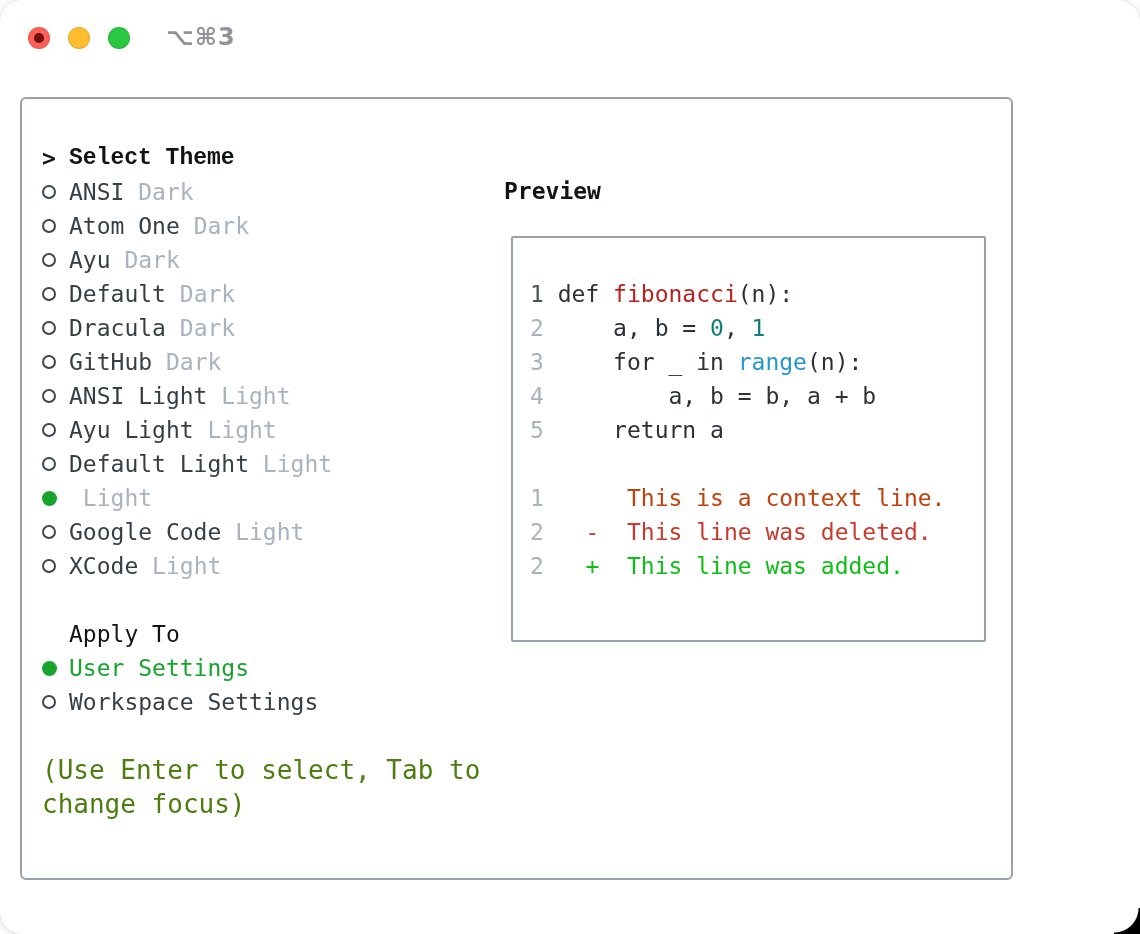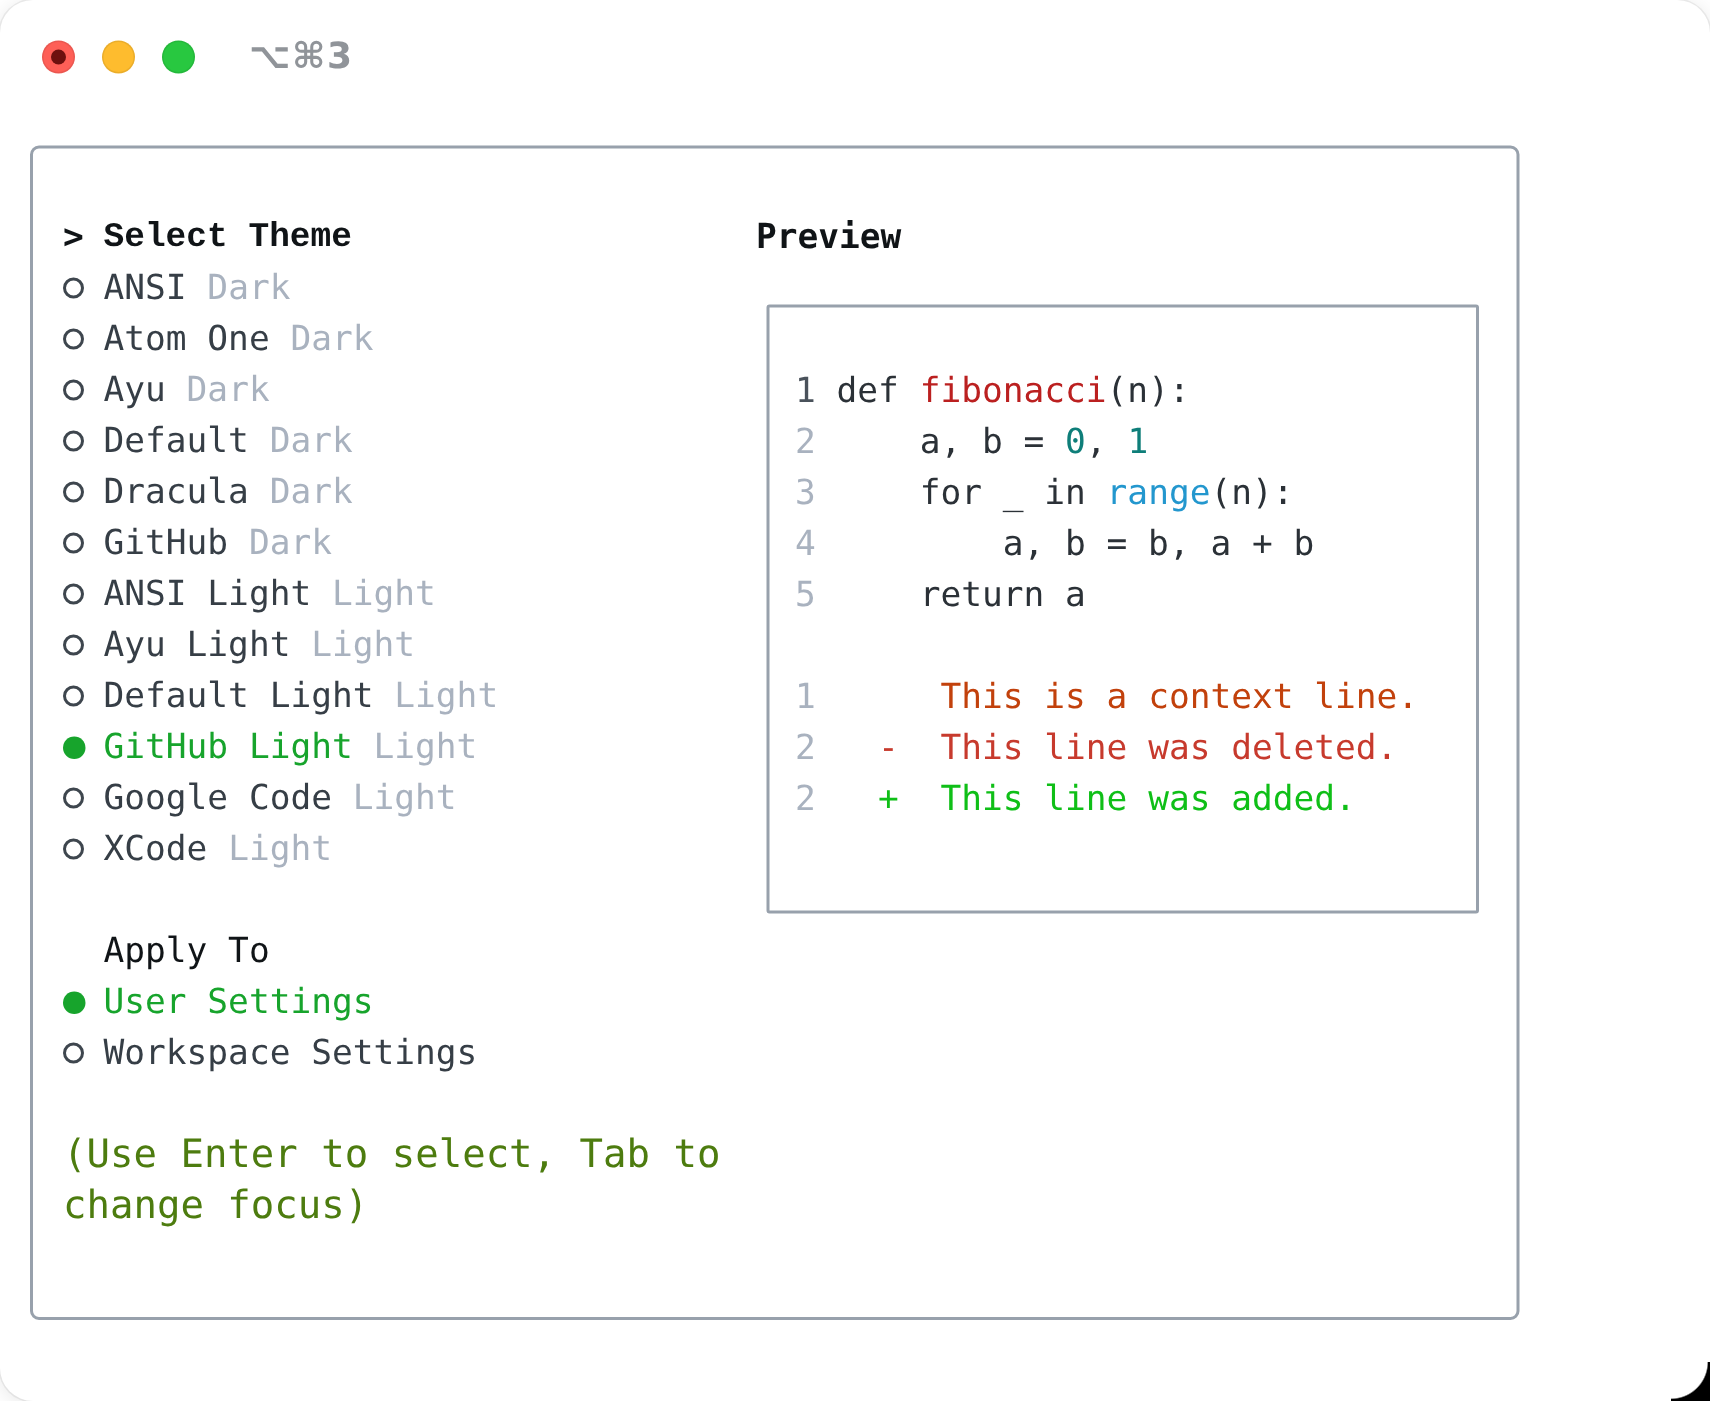--- a/index.html
+++ b/index.html
@@ -56,21 +56,21 @@
   .radio.on { border:none; background:#17a42c; width:15px; height:15px; }
   .heading-text { color:#101417; font-weight:bold;font-family:Liberation Mono, monospace; }
   .subheading-text { color:#101417; }
   .item-label { color:#363e46; }
   .item-label.selected { color:#17a42c; }
   .item-tag { color:#a9b2bf; }
   .hint { font-size:26px; line-height:34px; color:#4d7c0f; white-space:pre; }
 
   
   .right-col { position:absolute; left:480px; top:42px; width:500px; }
-  .preview-heading { font-size:23px; line-height:34px; font-weight:bold; color:#101417; margin-left:2px; }
+  .preview-heading { font-size:23px; line-height:34px; font-weight:bold; color:#101417; margin-left:2px;margin-top:33px; }
   .preview-box {
     margin-left:9px; margin-top:28px;
     width:475px; height:406px;
     border:2px solid #98a1ac; border-radius:2px;
     padding:39px 0 0 17px; background:#ffffff;
     overflow:hidden;
   }
   .code-line { font-size:23px; line-height:34px; white-space:pre; }
 
   .tok-code { color:#2b3137; }
@@ -108,21 +108,21 @@
       <div id="theme-list">
           <div class="row"><span class="marker-cell"><span class="radio"></span></span><span class="item-label">ANSI</span><span class="item-tag"> Dark</span></div>
           <div class="row"><span class="marker-cell"><span class="radio"></span></span><span class="item-label">Atom One</span><span class="item-tag"> Dark</span></div>
           <div class="row"><span class="marker-cell"><span class="radio"></span></span><span class="item-label">Ayu</span><span class="item-tag"> Dark</span></div>
           <div class="row"><span class="marker-cell"><span class="radio"></span></span><span class="item-label">Default</span><span class="item-tag"> Dark</span></div>
           <div class="row"><span class="marker-cell"><span class="radio"></span></span><span class="item-label">Dracula</span><span class="item-tag"> Dark</span></div>
           <div class="row"><span class="marker-cell"><span class="radio"></span></span><span class="item-label">GitHub</span><span class="item-tag"> Dark</span></div>
           <div class="row"><span class="marker-cell"><span class="radio"></span></span><span class="item-label">ANSI Light</span><span class="item-tag"> Light</span></div>
           <div class="row"><span class="marker-cell"><span class="radio"></span></span><span class="item-label">Ayu Light</span><span class="item-tag"> Light</span></div>
           <div class="row"><span class="marker-cell"><span class="radio"></span></span><span class="item-label">Default Light</span><span class="item-tag"> Light</span></div>
-          <div class="row"><span class="marker-cell"><span class="radio on"></span></span><span class="item-label selected">GitHub Light</span><span class="item-tag"> Light</span></div>
+          <div class="row"><span class="marker-cell"><span class="radio on"></span></span><span class="item-tag"> Light</span></div>
           <div class="row"><span class="marker-cell"><span class="radio"></span></span><span class="item-label">Google Code</span><span class="item-tag"> Light</span></div>
           <div class="row"><span class="marker-cell"><span class="radio"></span></span><span class="item-label">XCode</span><span class="item-tag"> Light</span></div>
         </div>
 
       <div class="spacer"></div>
 
       <div class="row">
         <span class="marker-cell"></span>
         <span class="subheading-text">Apply To</span>
       </div>

